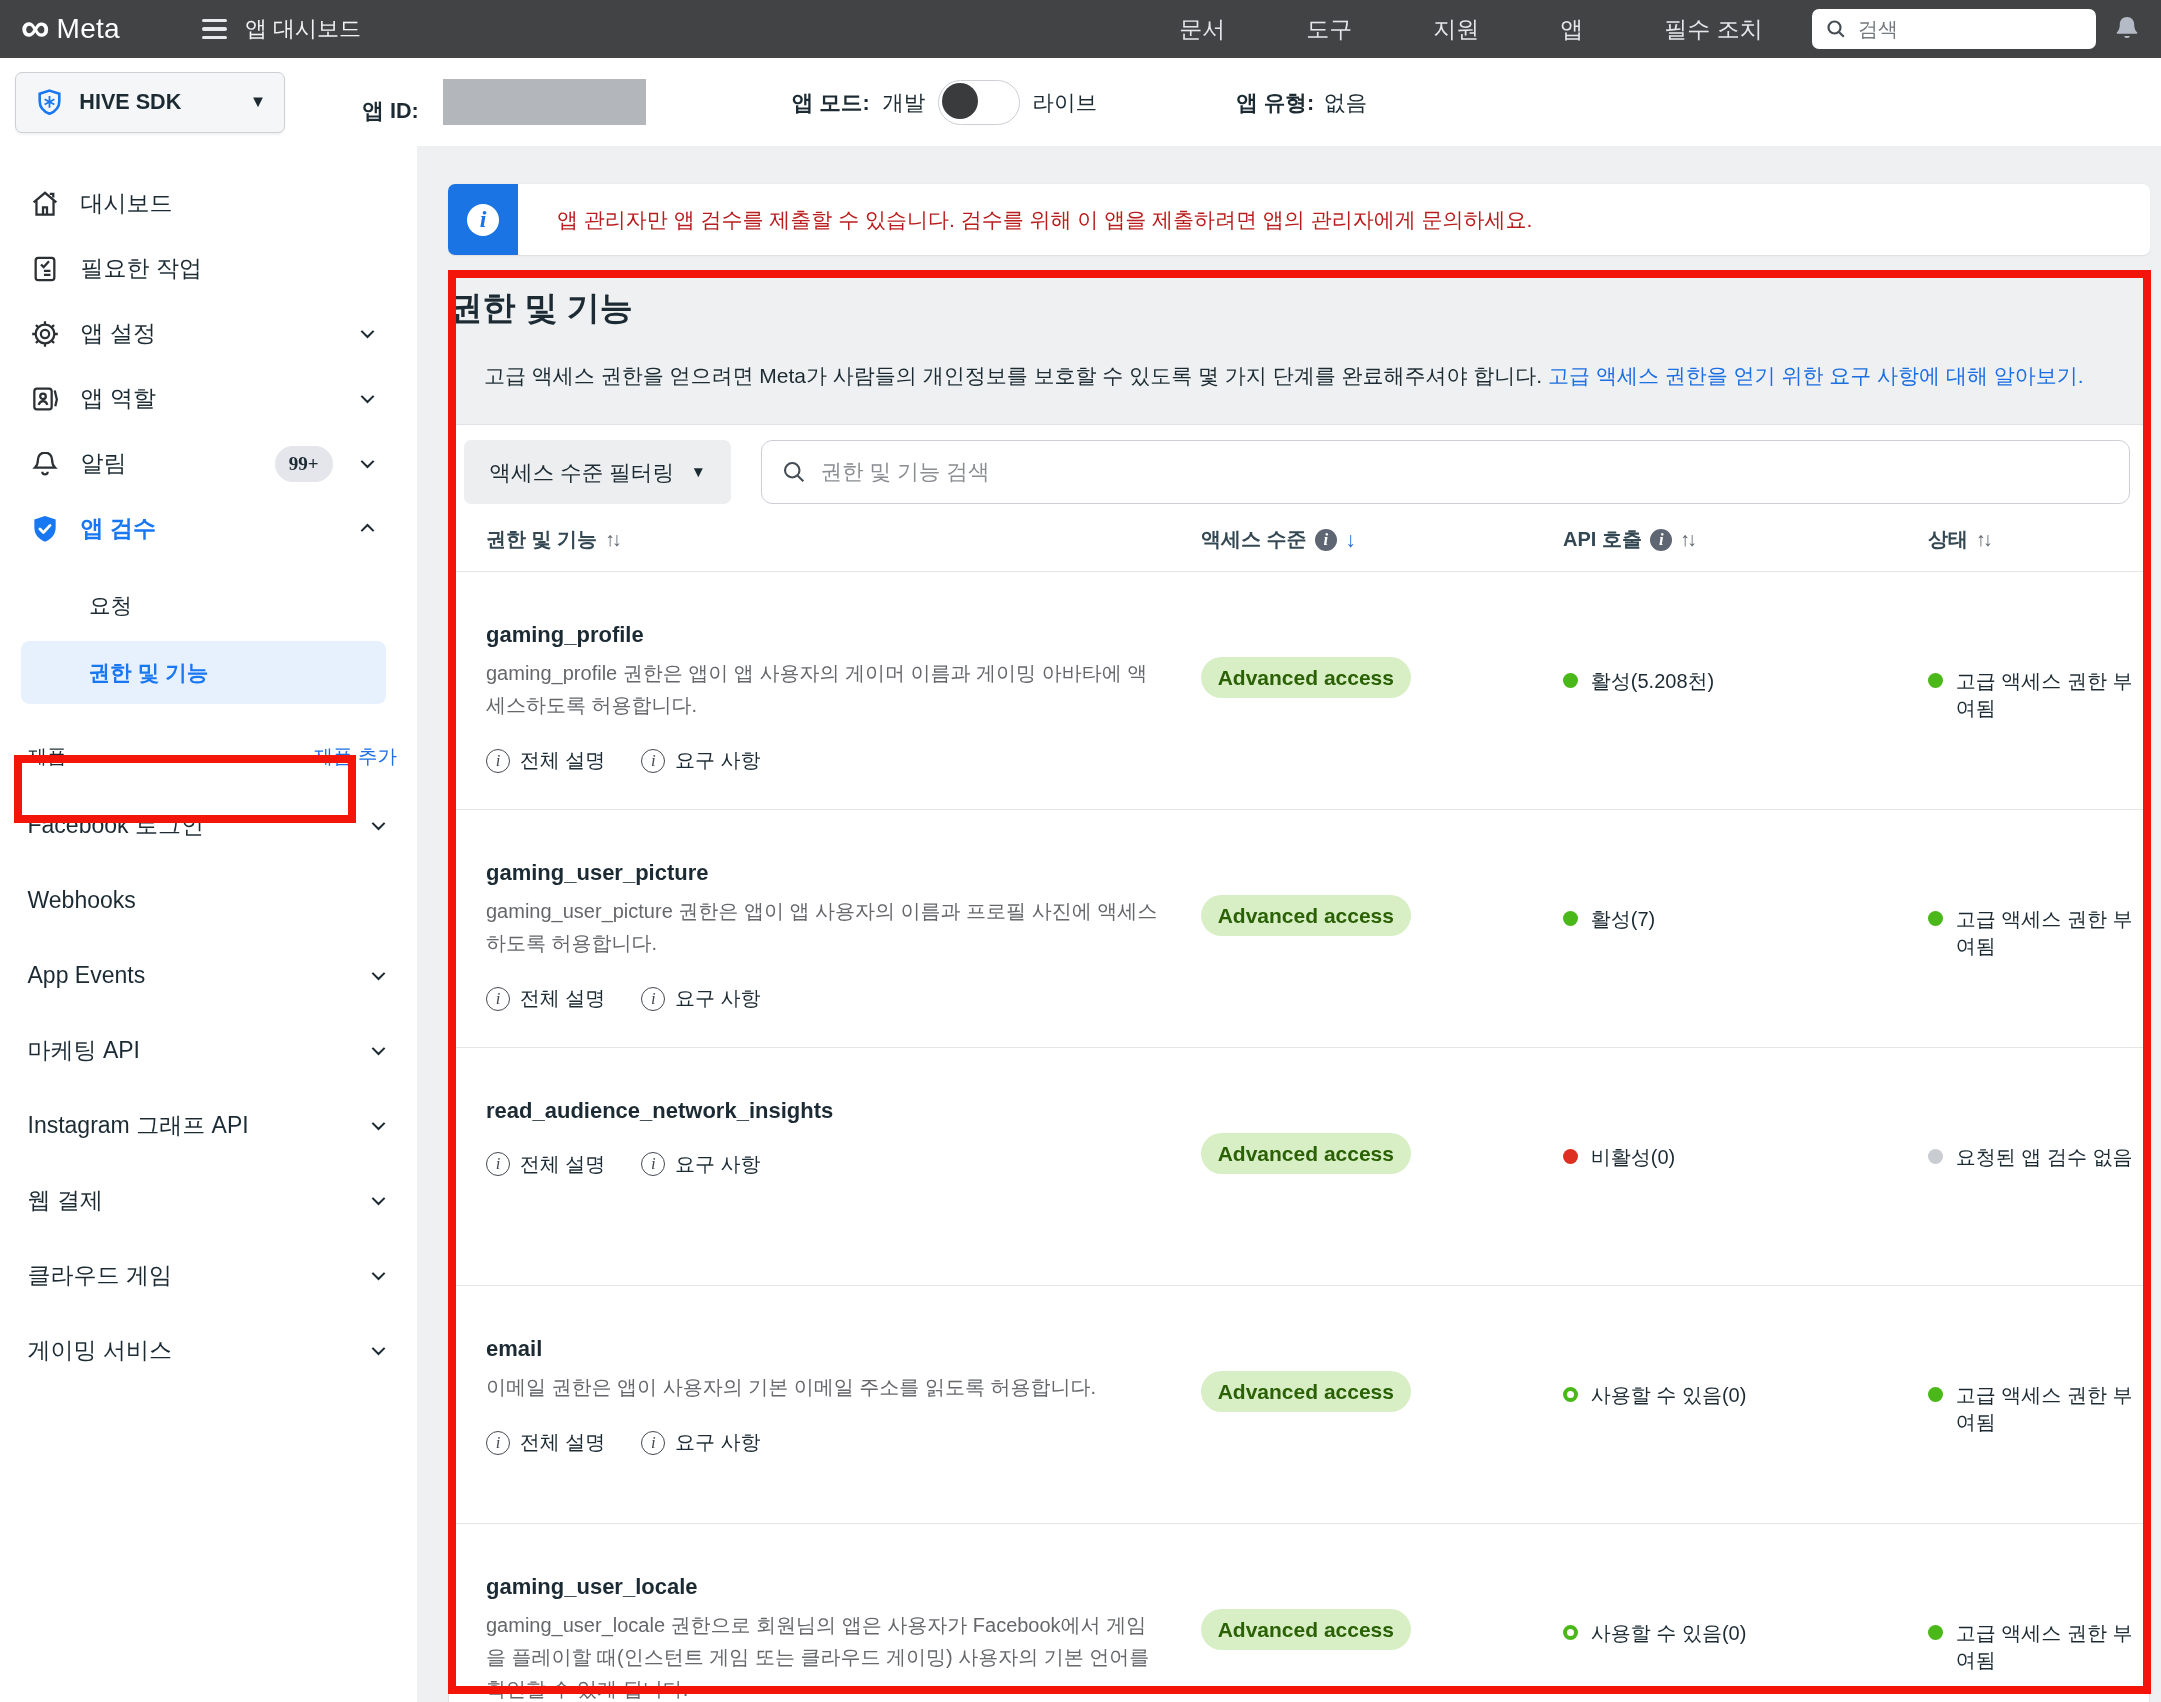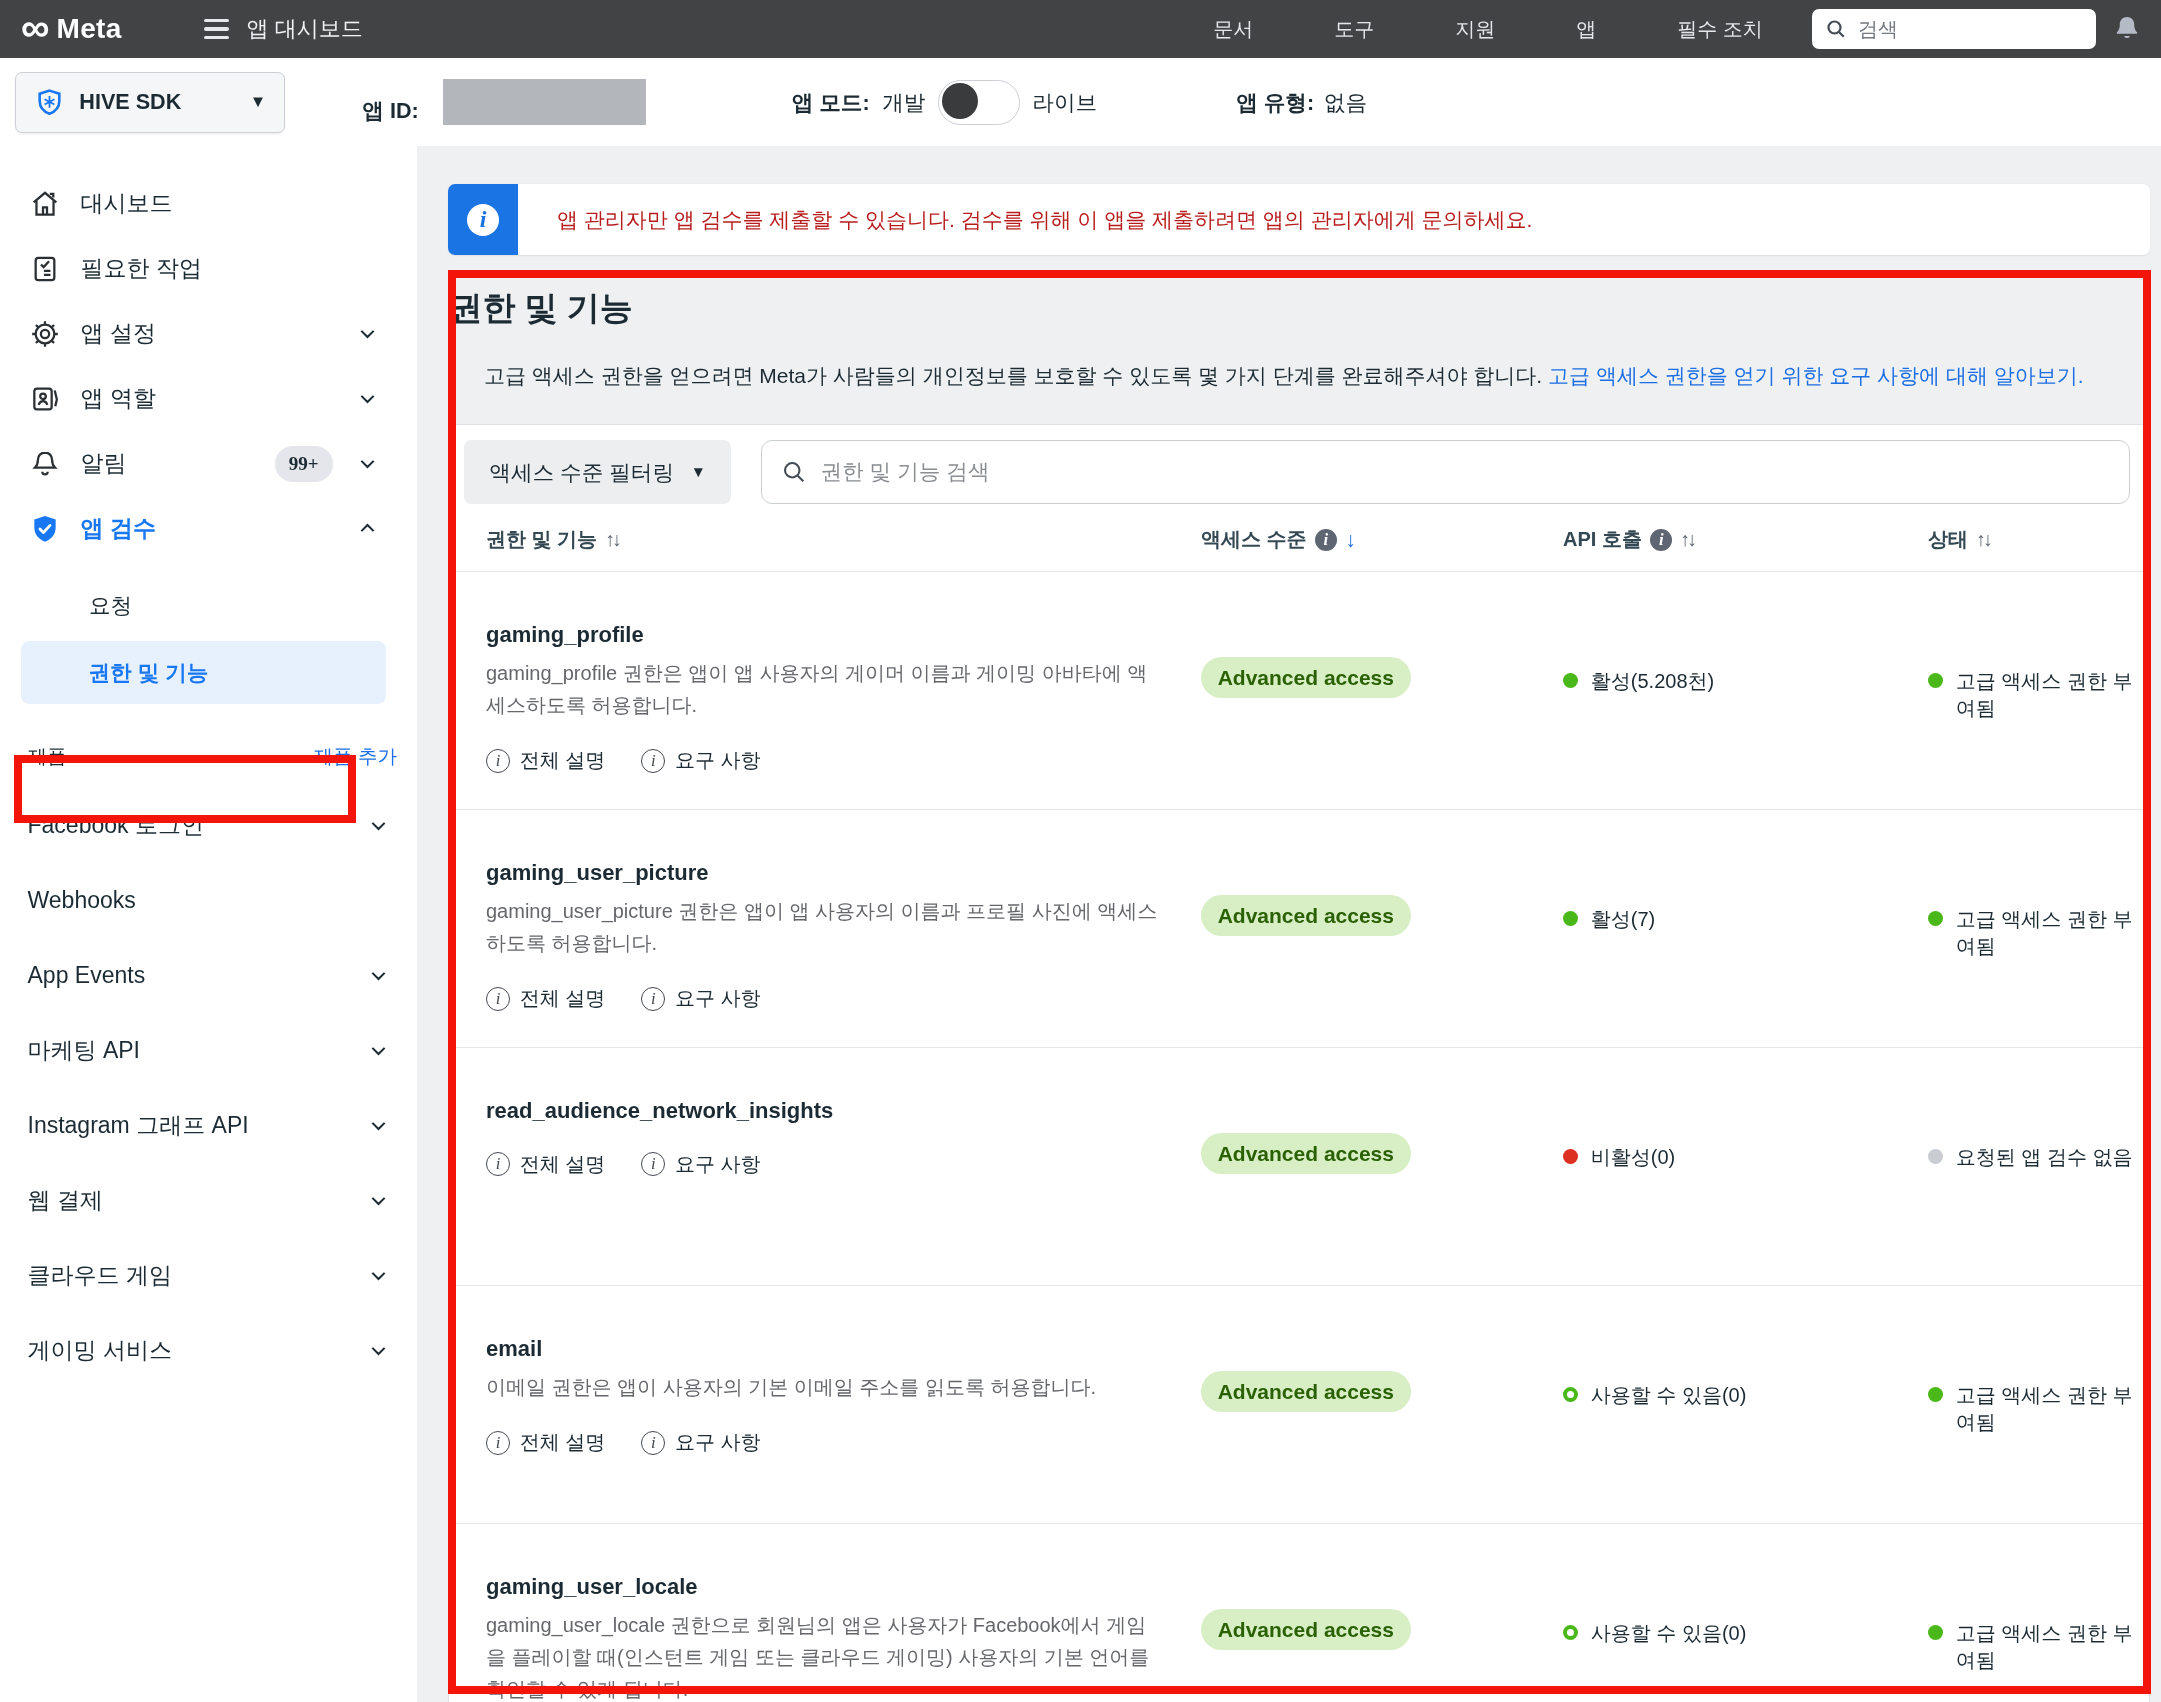--- a/index.html
+++ b/index.html
@@ -4,25 +4,25 @@
 <style>
   * { margin:0; padding:0; box-sizing:border-box; }
   html,body { width:2161px; height:1702px; overflow:hidden; background:#fff;
     font-family:"Liberation Sans","DejaVu Sans",sans-serif; color:#1c2b33; }
 
   
   .topbar { position:absolute; left:0; top:0; width:2161px; height:58px; background:#414345;
     display:flex; align-items:center; color:#fff; }
   .brand { display:flex; align-items:center; margin-left:21px; gap:7px; }
   .brand .inf { font-size:40px; font-weight:bold; line-height:1; position:relative; top:-2.1px; }
-  .brand .metatxt { font-size:28px; font-weight:bold; letter-spacing:0.3px; }
+  .brand .metatxt { font-size:28px; font-weight:normal; letter-spacing:0.3px; }
   .hamburger { margin-left:82px; display:flex; flex-direction:column; gap:4.9px; cursor:pointer; }
   .hamburger i { display:block; width:25px; height:3.5px; background:#e7e9ec; border-radius:2.1px; }
   .topbar-title { margin-left:18px; font-size:22px; color:#f1f2f4; }
-  .topnav { margin-left:auto; display:flex; align-items:center; gap:81px; font-size:20px; color:#e4e6ea;justify-content:center; }
+  .topnav { margin-left:auto; display:flex; align-items:center; gap:81px; font-size:23px; color:#e4e6ea;justify-content:center; }
   .topnav span { cursor:pointer; white-space:nowrap; }
   .topsearch { margin-left:49px; width:284px; height:40px; background:#fff; border-radius:7px;
     display:flex; align-items:center; padding:0 12.5px; gap:9.7px; }
   .topsearch svg { width:24px; height:24px; color:#454c54; flex:none; }
   .topsearch input { border:none; outline:none; font-size:20px; width:100%; color:#1c2b33;
     font-family:inherit; background:transparent; }
   .topsearch input::placeholder { color:#747a80; }
   .bell { margin:0 18px 0 15.3px; width:32px; height:32px; color:#b4bbc6; }
 
   

